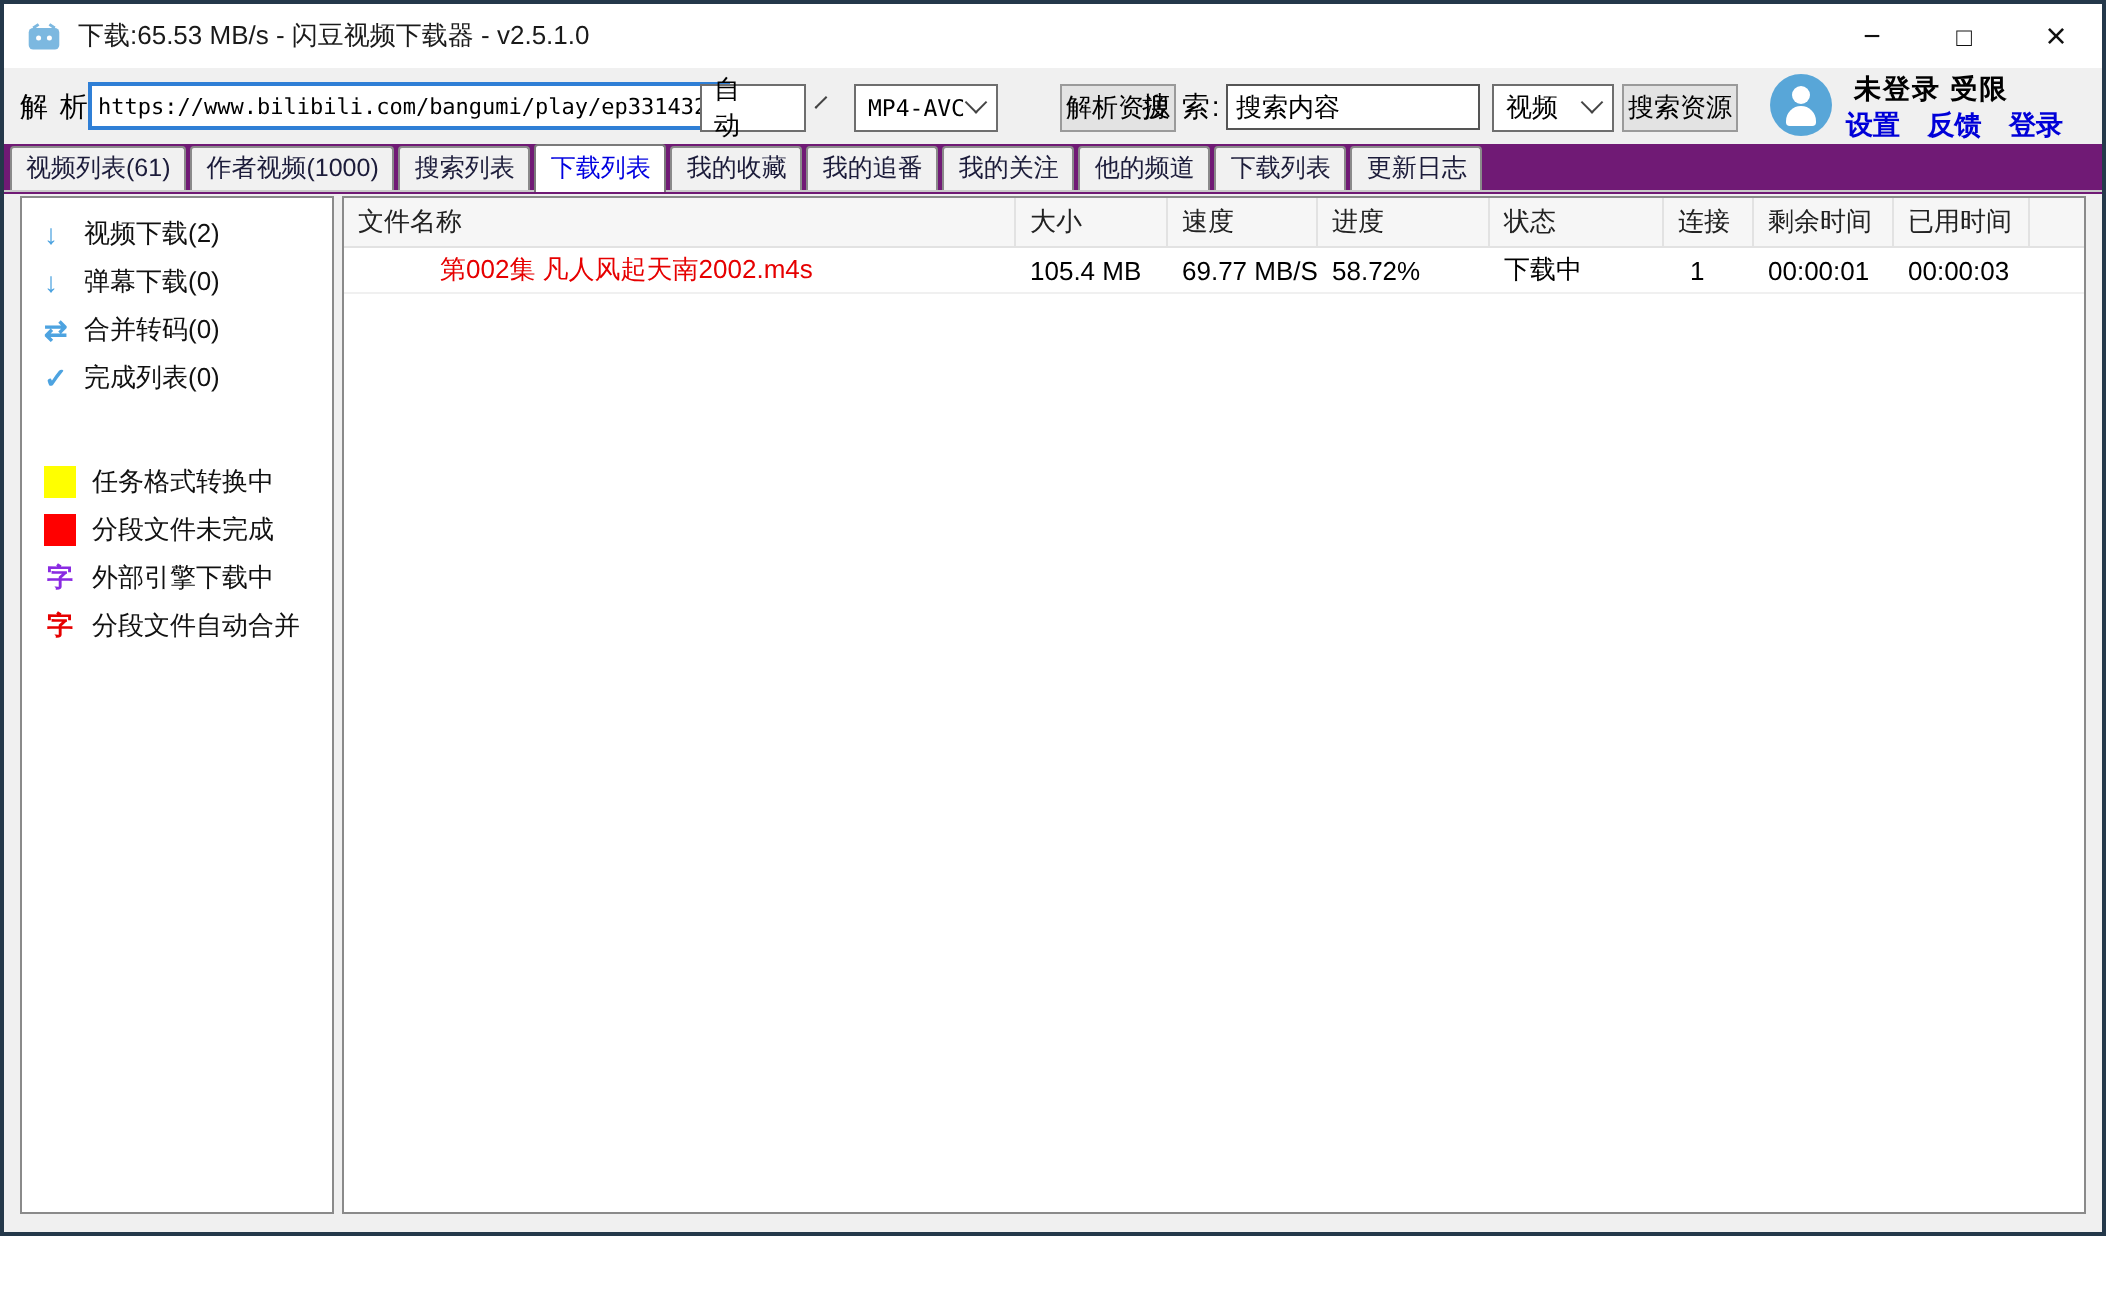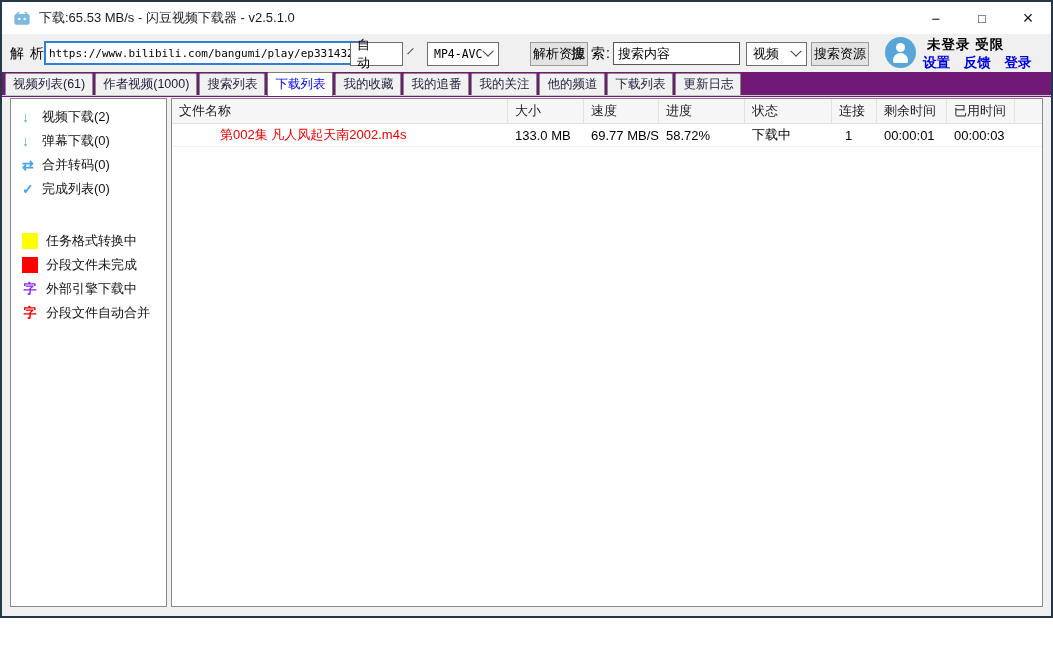--- a/index.html
+++ b/index.html
@@ -206,21 +206,21 @@
         <div class="th">速度</div>
         <div class="th">进度</div>
         <div class="th">状态</div>
         <div class="th">连接</div>
         <div class="th">剩余时间</div>
         <div class="th">已用时间</div>
         <div class="th"></div>
       </div>
       <div class="grid-row trow">
         <div class="td td-name">第002集 凡人风起天南2002.m4s</div>
-        <div class="td">133.0 MB</div>
+        <div class="td">105.4 MB</div>
         <div class="td">69.77 MB/S</div>
         <div class="td">58.72%</div>
         <div class="td">下载中</div>
         <div class="td td-conn">1</div>
         <div class="td">00:00:01</div>
         <div class="td">00:00:03</div>
         <div class="td"></div>
       </div>
     </div>
 

